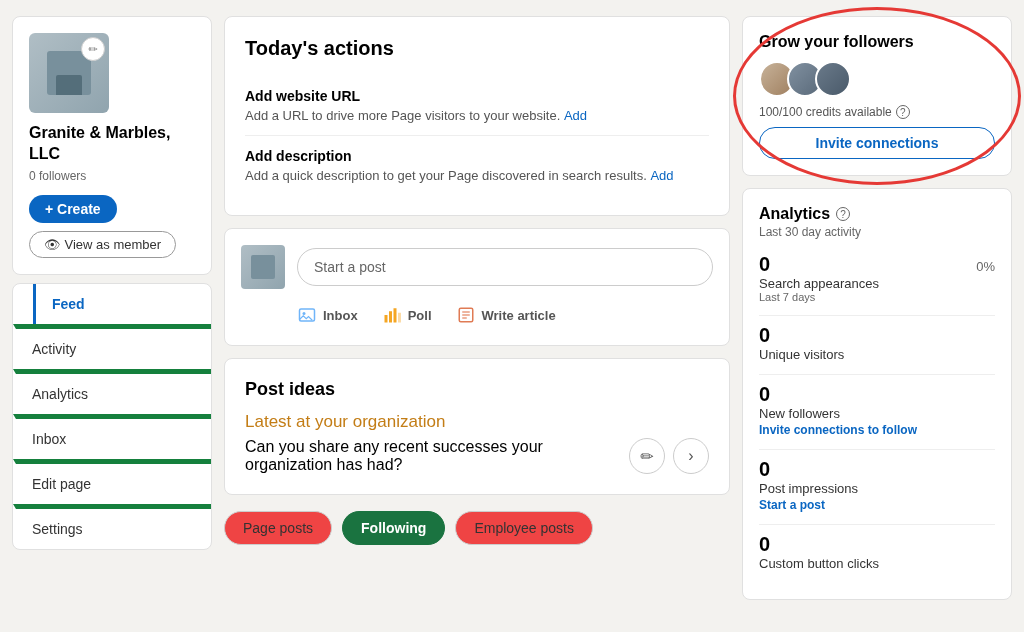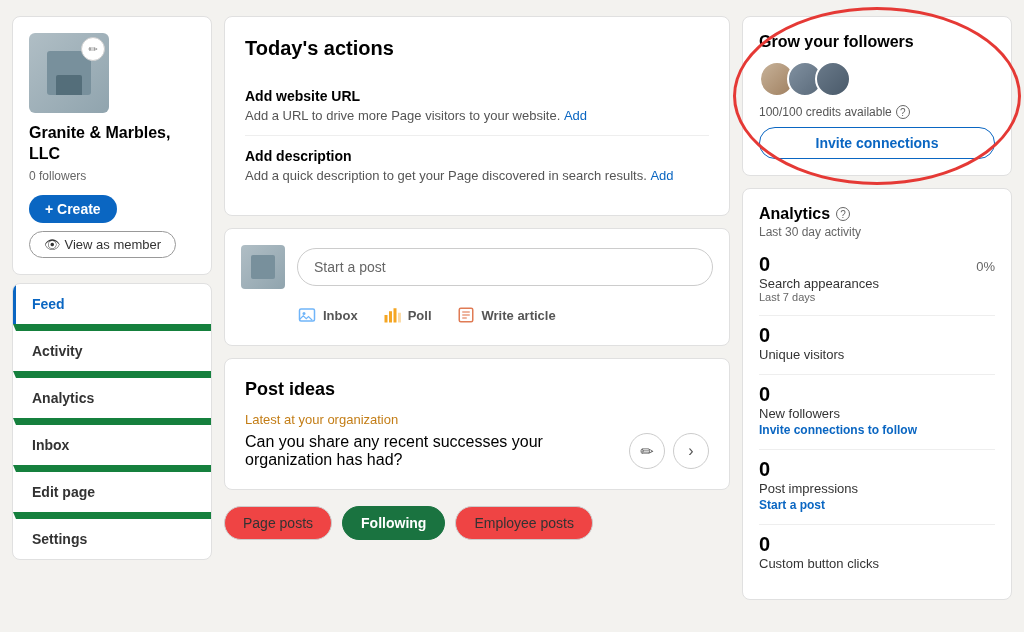--- a/index.html
+++ b/index.html
@@ -136,24 +136,24 @@
       font-size: 14px;
       color: #333;
       cursor: pointer;
       border-left: 3px solid transparent;
       font-weight: 500;
     }
     .nav-item.active {
       color: #0a66c2;
       border-left: 3px solid #0a66c2;
       font-weight: 700;
+      margin-left: 20px;
     }
     .nav-item + .nav-item {
-      border-top: 7px solid #15803d;
-      font-weight: bold;
+      border-top: 5px solid #15803d;
     }
     
     .main {
       flex: 1;
       display: flex;
       flex-direction: column;
       gap: 12px;
       min-width: 0;
     }
     .card {
@@ -249,21 +249,21 @@
       justify-content: center;
     }
     
     .post-ideas-title {
       font-size: 18px;
       font-weight: 700;
       margin-bottom: 12px;
     }
     .post-idea-label {
       color: #c37d16;
-      font-size: 13px;
+      font-size: 17px;
       font-weight: 500;
       margin-bottom: 6px;
     }
     .post-idea-row {
       display: flex;
       align-items: center;
       justify-content: space-between;
     }
     .post-idea-text {
       font-size: 16px;

